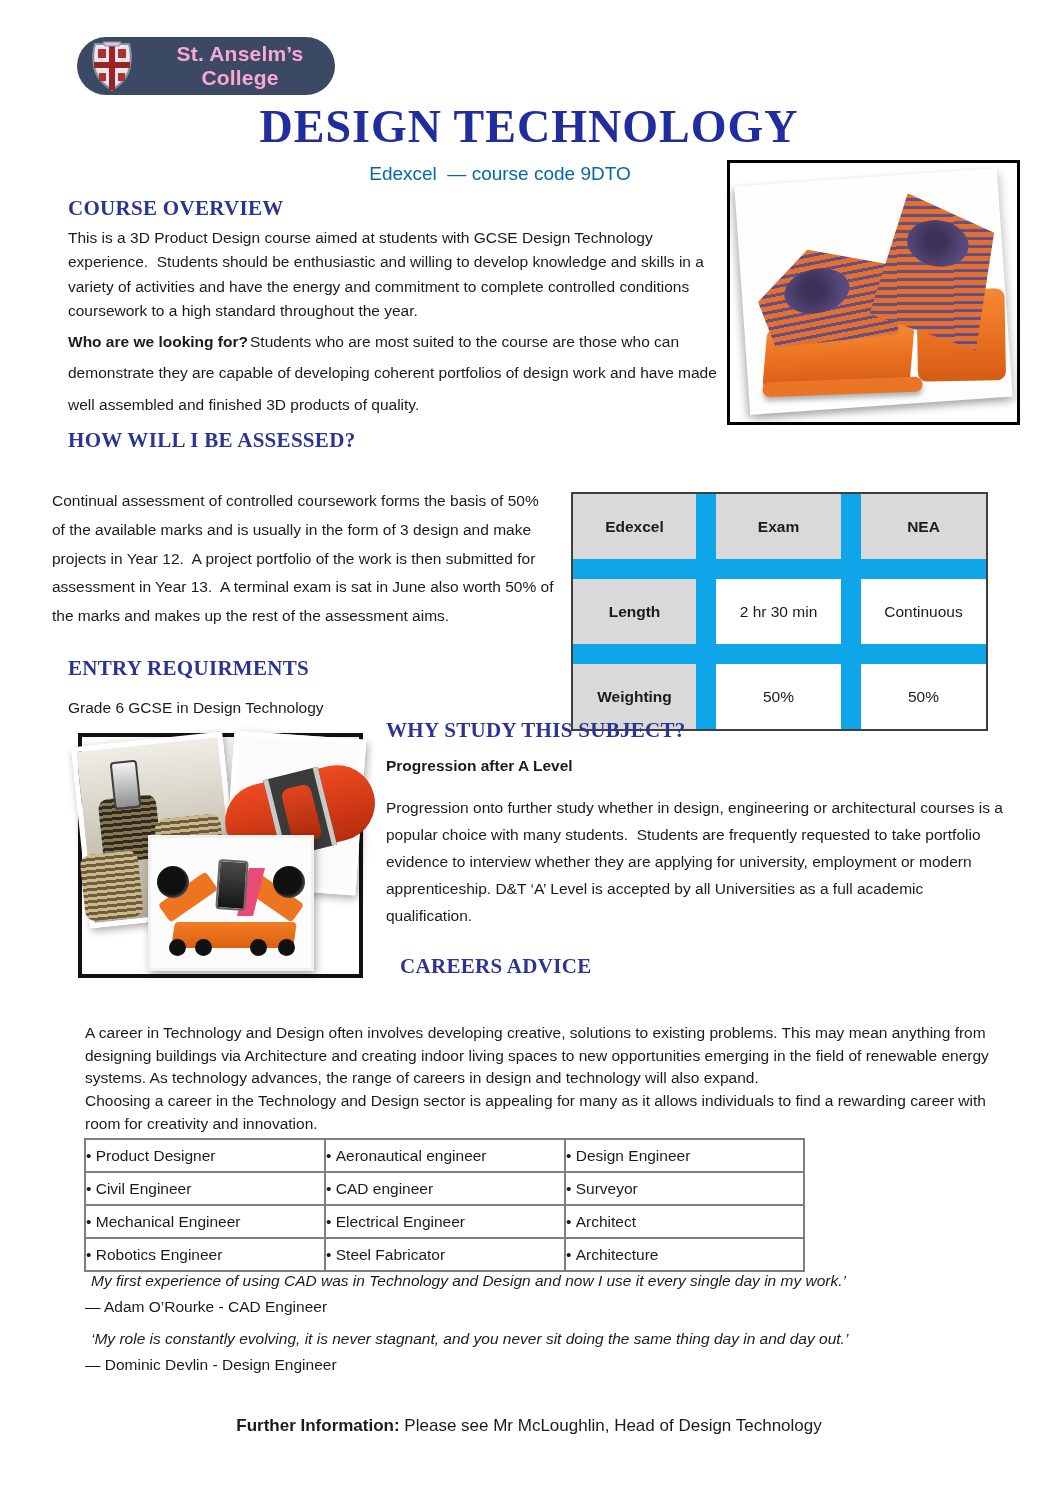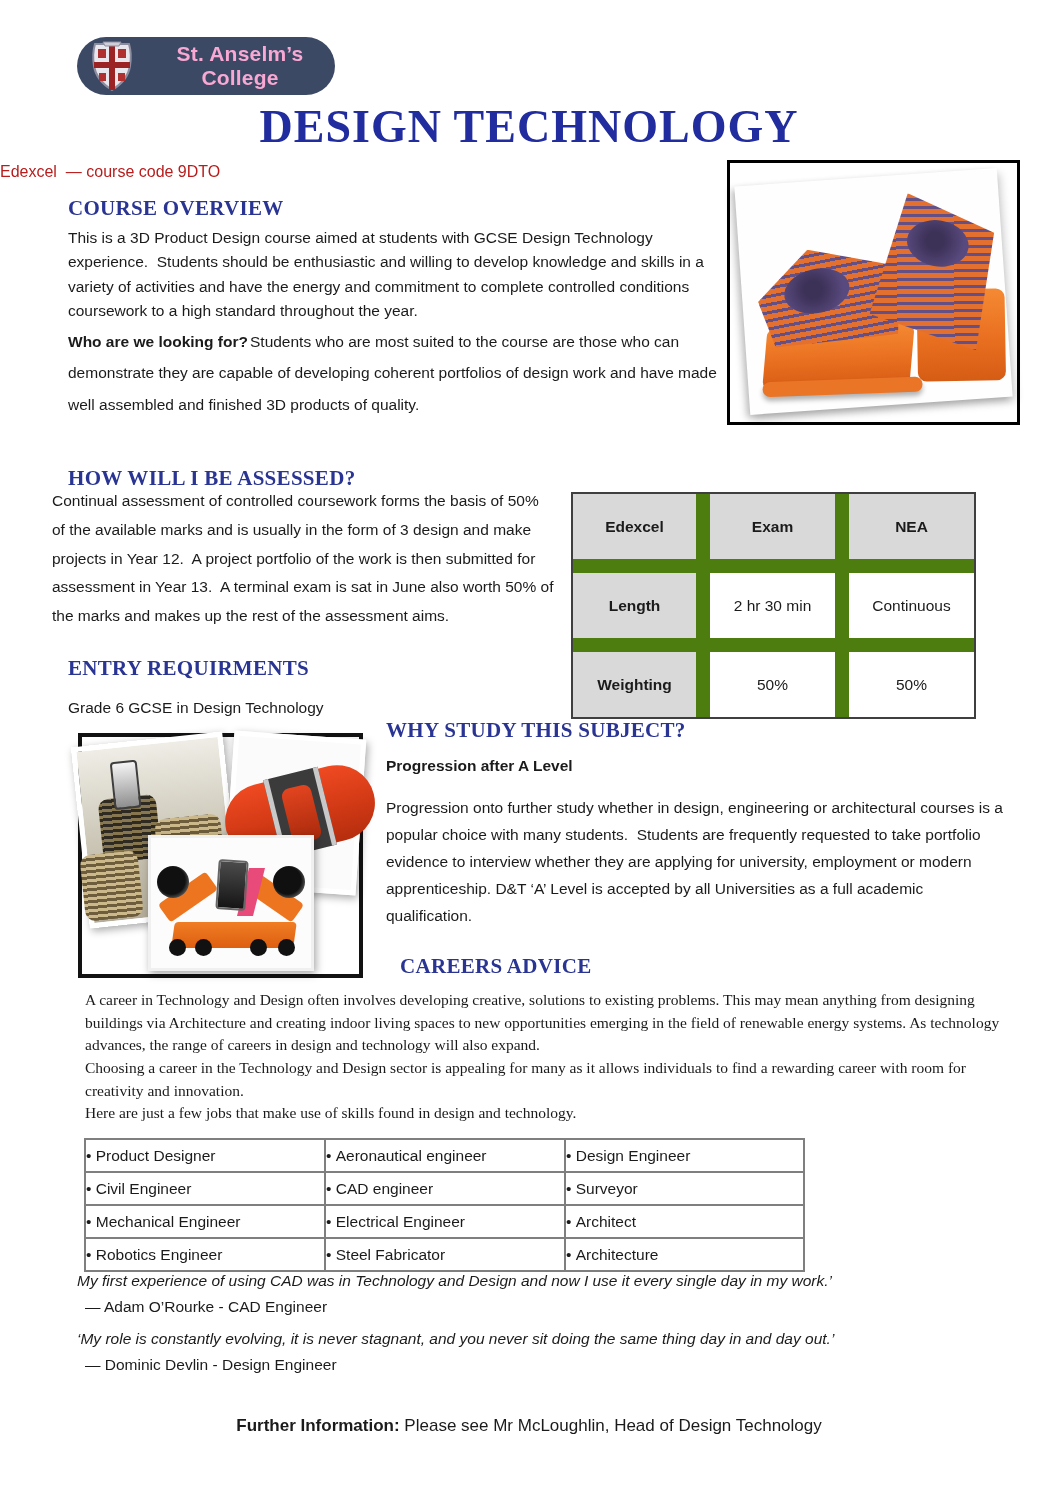--- a/index.html
+++ b/index.html
@@ -10,45 +10,45 @@
   
   .logo-pill { position:absolute; left:77px; top:37px; width:258px; height:58px;
                background:#3c4964; border-radius:30px; display:flex; align-items:center;
                gap:10px; padding-left:12px; }
   .logo-text { color:#f9a8d4; font-weight:bold; font-size:21px; letter-spacing:.2px;text-align:center; }
   .crest { width:46px; height:52px; flex:0 0 auto; }
 
   .doc-title { position:absolute; left:0; top:100px; width:1058px; text-align:center;
                font-family:"Liberation Serif", serif; font-weight:bold; font-size:46px;
                color:#212c9e; letter-spacing:1px; }
-  .doc-subtitle { position:absolute; left:0; top:163px; width:1000px; text-align:left;
-                  font-size:16px; color:#b91c1c; white-space:pre-wrap; }
+  .doc-subtitle { position:absolute; left:0; top:163px; width:1000px; text-align:center;
+                  font-size:19px; color:#0369a1; white-space:pre-wrap; }
 
   .sec-head { position:absolute; font-family:"Liberation Serif", serif; font-weight:bold;
               font-size:21px; color:#2a3593; letter-spacing:.3px; }
   #head-overview { left:68px; top:196px; }
-  #head-assessed { left:68px; top:428px;margin-top:38px; }
+  #head-assessed { left:68px; top:428px; }
   #head-entry    { left:68px; top:656px; }
   #head-why      { left:386px; top:718px; }
   #head-careers  { left:400px; top:954px; }
 
   .body-text { position:absolute; font-size:15.5px; color:#1b1b1b; }
   #overview-p1 { left:68px; top:226px; width:658px; line-height:1.58; white-space:pre-wrap; }
   #overview-p2 { left:68px; top:326px; width:655px; line-height:2.02; }
   #overview-p2 .lead { font-weight:bold; margin-right:2px; }
   #assess-p { left:52px; top:487px; width:502px; line-height:1.86; white-space:pre-wrap; }
   #entry-p  { left:68px; top:699px; width:400px; }
   #why-sub  { left:386px; top:757px; font-weight:bold; }
   #why-p    { left:386px; top:795px; width:618px; line-height:1.74; white-space:pre-wrap; }
-  #careers-p { left:85px; top:989px; width:928px; line-height:1.46;font-family:Liberation Serif, serif; }
+  #careers-p { left:85px; top:1022px; width:928px; line-height:1.46; }
 
   
   .atable { position:absolute; left:571px; top:492px; display:grid;
             grid-template-columns:123px 125px 125px; grid-auto-rows:65px;
-            border:2px solid #3f3f3f; background:#4d7c0f; gap:14px; }
+            border:2px solid #3f3f3f; background:#0ea5e9; gap:20px; }
   .acell { background:#ffffff; display:flex; align-items:center; justify-content:center;
            font-size:15.5px; text-align:center; }
   .acell.hdr { background:#d9d9d9; font-weight:bold; }
 
   
   .photo-frame { position:absolute; border:3px solid #000; background:#fff; }
   #photo-top { left:727px; top:160px; width:293px; height:265px; }
   .photo-rot { position:absolute; left:12px; top:14px; right:12px; bottom:16px;
                background:#fefefe; transform:rotate(-4deg);
                box-shadow:-4px 3px 7px rgba(0,0,0,.22), 3px 5px 9px rgba(0,0,0,.18); }
@@ -106,21 +106,21 @@
   .d-wheel { position:absolute; width:17px; height:17px; border-radius:50%; background:#111; bottom:12px; }
   .d-w1 { left:18px; } .d-w2 { left:44px; } .d-w3 { right:44px; } .d-w4 { right:16px; }
 
   
   .jobs { position:absolute; left:84px; top:1138px; display:grid;
           grid-template-columns:238px 238px 237px; grid-auto-rows:31px;
           border:2px solid #7f7f7f; background:#7f7f7f; gap:2px; }
   .jcell { background:#ffffff; display:flex; align-items:center; font-size:15.5px; }
   .jcell::before { content:"• "; white-space:pre; }
 
-  .quote { position:absolute; left:77px; width:910px; font-size:15.5px; font-style:italic; }
+  .quote { position:absolute; left:91px; width:910px; font-size:15.5px; font-style:italic; }
   .attr  { position:absolute; left:85px; width:600px; font-size:15.5px; }
   #q1 { top:1272px; } #q1a { top:1298px; }
   #q2 { top:1330px; } #q2a { top:1356px; }
 
   .footer { position:absolute; left:0; top:1416px; width:1058px; text-align:center; font-size:17px; }
   .footer .flabel { font-weight:bold; }
 </style>
 </head>
 <body>
 

